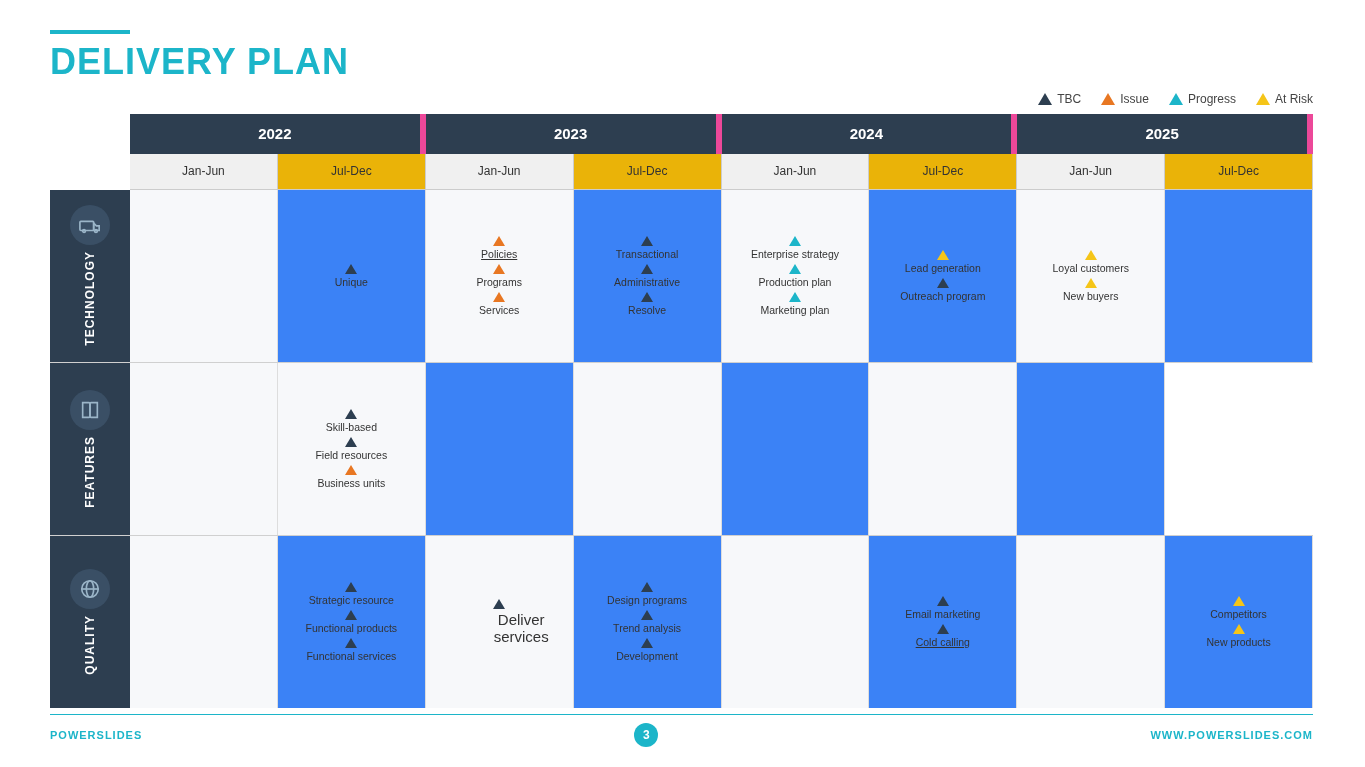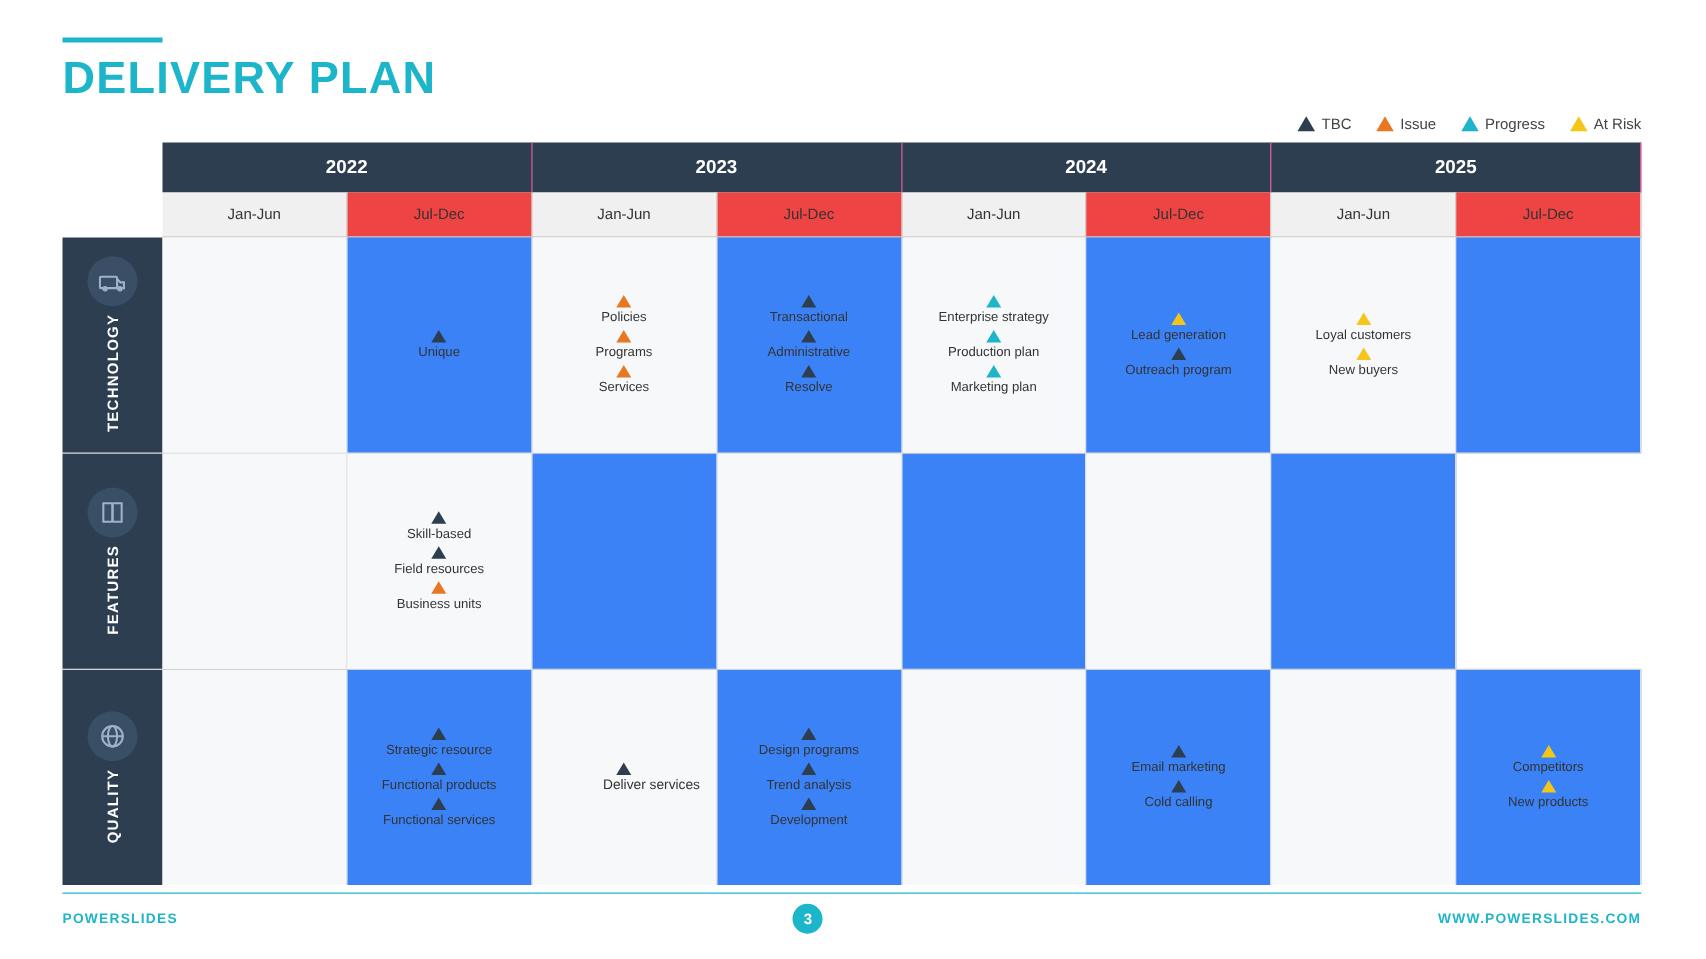--- a/index.html
+++ b/index.html
@@ -98,21 +98,21 @@
       margin-left: 0;
     }
     .year-cell {
       background: #2d3e50;
       color: #fff;
       font-weight: 700;
       font-size: 15px;
       display: flex;
       align-items: center;
       justify-content: center;
-      border-right: 1px solid #ec4899;
+      border-right: 6px solid #ec4899;
     }
     .year-cell:first-child { background: transparent; border-right: none; }
     .year-cell.span2 {
       grid-column: span 2;
     }
 
     
     .period-header {
       display: grid;
       grid-template-columns: 80px repeat(8, 1fr);
@@ -123,21 +123,21 @@
       color: #333;
       font-size: 12px;
       font-weight: 500;
       display: flex;
       align-items: center;
       justify-content: center;
       border-right: 1px solid #ccc;
       border-bottom: 1px solid #ccc;
     }
     .period-cell:first-child { background: transparent; border: none; }
-    .period-cell.alt { background: #ef4444; }
+    .period-cell.alt { background: #eab308; }
 
     
     .data-rows {
       flex: 1;
       display: flex;
       flex-direction: column;
     }
 
     .data-row {
       display: grid;
@@ -304,21 +304,21 @@
           <div class="data-cell"></div>
           <div class="data-cell alt">
             <div class="cell-item">
               <div style="width:0;height:0;border-left:6px solid transparent;border-right:6px solid transparent;border-bottom:10px solid #2d3e50;"></div>
               <span style="font-size:10.5px;color:#333;text-align:center;">Unique</span>
             </div>
           </div>
           <div class="data-cell">
             <div class="cell-item">
               <div style="width:0;height:0;border-left:6px solid transparent;border-right:6px solid transparent;border-bottom:10px solid #e87722;"></div>
-              <span style="font-size:10.5px;color:#333;text-align:center;">Policies</span>
+              <span style="font-size:10.5px;color:#333;text-align:center;text-decoration:underline;">Policies</span>
             </div>
             <div class="cell-item">
               <div style="width:0;height:0;border-left:6px solid transparent;border-right:6px solid transparent;border-bottom:10px solid #e87722;"></div>
               <span style="font-size:10.5px;color:#333;text-align:center;">Programs</span>
             </div>
             <div class="cell-item">
               <div style="width:0;height:0;border-left:6px solid transparent;border-right:6px solid transparent;border-bottom:10px solid #e87722;"></div>
               <span style="font-size:10.5px;color:#333;text-align:center;">Services</span>
             </div>
           </div>
@@ -425,21 +425,21 @@
               <span style="font-size:10.5px;color:#333;text-align:center;">Functional products</span>
             </div>
             <div class="cell-item">
               <div style="width:0;height:0;border-left:6px solid transparent;border-right:6px solid transparent;border-bottom:10px solid #2d3e50;"></div>
               <span style="font-size:10.5px;color:#333;text-align:center;">Functional services</span>
             </div>
           </div>
           <div class="data-cell">
             <div class="cell-item">
               <div style="width:0;height:0;border-left:6px solid transparent;border-right:6px solid transparent;border-bottom:10px solid #2d3e50;"></div>
-              <span style="font-size:11px;color:#333;text-align:center;margin-left:44px;">Deliver services</span>
+              <span style="font-size:15px;color:#333;text-align:center;margin-left:44px;">Deliver services</span>
             </div>
           </div>
           <div class="data-cell alt">
             <div class="cell-item">
               <div style="width:0;height:0;border-left:6px solid transparent;border-right:6px solid transparent;border-bottom:10px solid #2d3e50;"></div>
               <span style="font-size:10.5px;color:#333;text-align:center;">Design programs</span>
             </div>
             <div class="cell-item">
               <div style="width:0;height:0;border-left:6px solid transparent;border-right:6px solid transparent;border-bottom:10px solid #2d3e50;"></div>
               <span style="font-size:10.5px;color:#333;text-align:center;">Trend analysis</span>
@@ -450,21 +450,21 @@
             </div>
           </div>
           <div class="data-cell"></div>
           <div class="data-cell alt">
             <div class="cell-item">
               <div style="width:0;height:0;border-left:6px solid transparent;border-right:6px solid transparent;border-bottom:10px solid #2d3e50;"></div>
               <span style="font-size:10.5px;color:#333;text-align:center;">Email marketing</span>
             </div>
             <div class="cell-item">
               <div style="width:0;height:0;border-left:6px solid transparent;border-right:6px solid transparent;border-bottom:10px solid #2d3e50;"></div>
-              <span style="font-size:10.5px;color:#333;text-align:right;">Cold calling</span>
+              <span style="font-size:10.5px;color:#333;text-align:right;text-decoration:underline;">Cold calling</span>
             </div>
           </div>
           <div class="data-cell"></div>
           <div class="data-cell alt">
             <div class="cell-item">
               <div style="width:0;height:0;border-left:6px solid transparent;border-right:6px solid transparent;border-bottom:10px solid #f5c518;"></div>
               <span style="font-size:10.5px;color:#333;text-align:center;">Competitors</span>
             </div>
             <div class="cell-item">
               <div style="width:0;height:0;border-left:6px solid transparent;border-right:6px solid transparent;border-bottom:10px solid #f5c518;"></div>

